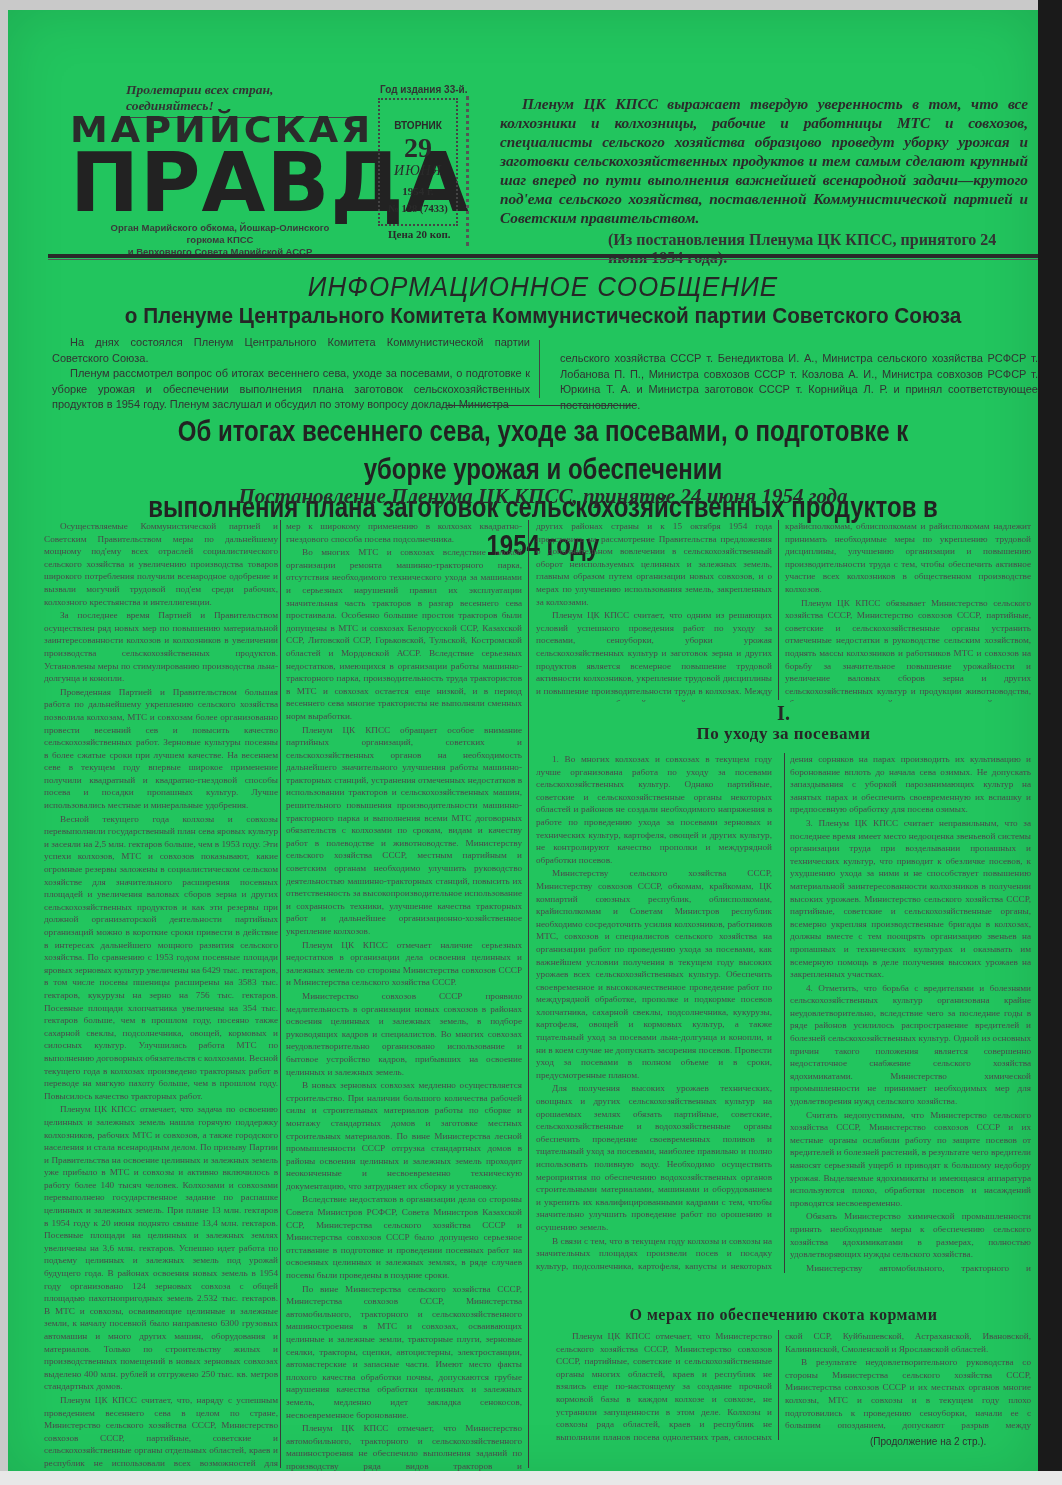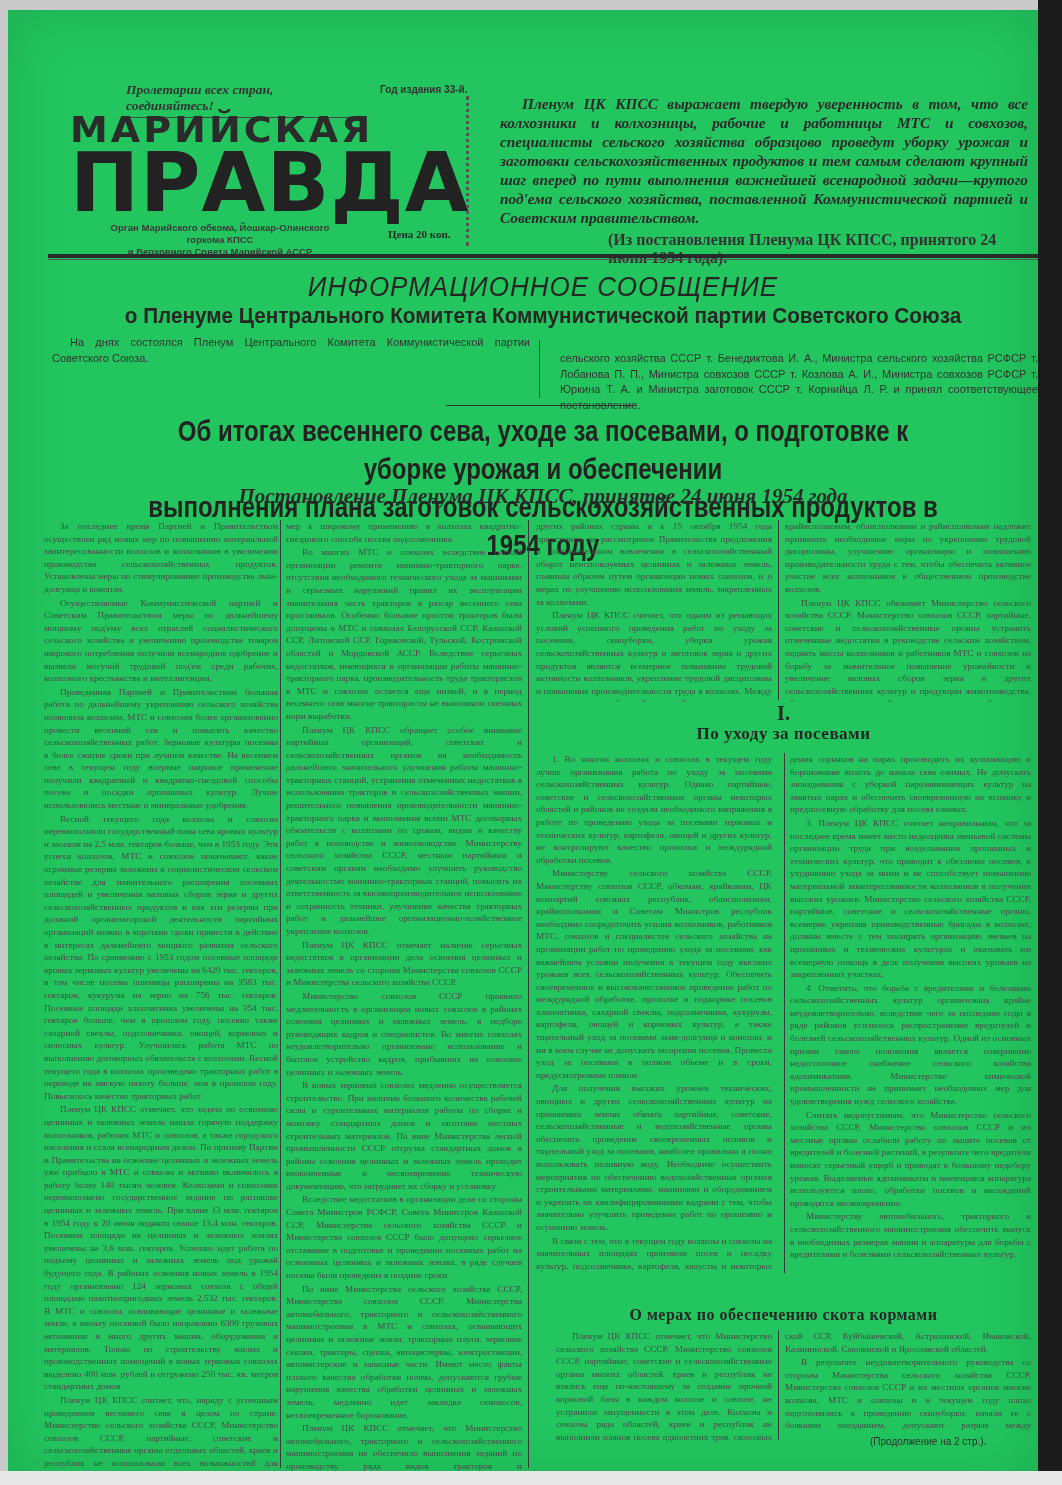--- a/index.html
+++ b/index.html
@@ -65,47 +65,55 @@
 <div class="page">
 
   <div class="abs slogan">Пролетарии всех стран, соединяйтесь!</div>
   <div class="abs year">Год издания 33-й.</div>
   <div class="abs title1">МАРИЙСКАЯ</div>
   <div class="abs title2">ПРАВДА</div>
   <div class="abs organ">
     <div>Орган Марийского обкома, Йошкар-Олинского горкома КПСС</div>
     <div>и Верховного Совета Марийской АССР</div>
   </div>
+  <div class="abs datebox">
+    <div class="dow">ВТОРНИК</div>
+    <div class="day">29</div>
+    <div class="mon">ИЮНЯ</div>
+    <div class="yr">1954 г.</div>
+    <div class="num">№ 128 (7433)</div>
+  </div>
   <div class="abs price">Цена 20 коп.</div>
   <div class="abs vdots"></div>
   <div class="abs leadquote">Пленум ЦК КПСС выражает твердую уверенность в том, что все колхозники и колхозницы, рабочие и работницы МТС и совхозов, специалисты сельского хозяйства образцово проведут уборку урожая и заготовки сельскохозяйственных продуктов и тем самым сделают крупный шаг вперед по пути выполнения важнейшей всенародной задачи—крутого под'ема сельского хозяйства, поставленной Коммунистической партией и Советским правительством.</div>
   <div class="abs leadsource">(Из постановления Пленума ЦК КПСС, принятого 24 июня 1954 года).</div>
   <div class="abs rule1"></div>
   <div class="abs rule1b"></div>
 
   <div class="abs infohead">ИНФОРМАЦИОННОЕ СООБЩЕНИЕ</div>
   <div class="abs infosub">о Пленуме Центрального Комитета Коммунистической партии Советского Союза</div>
   <div class="abs infocol" style="left:44px;">
     <p>На днях состоялся Пленум Центрального Комитета Коммунистической партии Советского Союза.</p>
+    <p>Пленум рассмотрел вопрос об итогах весеннего сева, уходе за посевами, о подготовке к уборке урожая и обеспечении выполнения плана заготовок сельскохозяйственных продуктов в 1954 году. Пленум заслушал и обсудил по этому вопросу доклады Министра</p>
   </div>
   <div class="abs infodiv"></div>
   <div class="abs infocol" style="left:552px;margin-top:16px;">
     <p style="text-indent:0">сельского хозяйства СССР т. Бенедиктова И. А., Министра сельского хозяйства РСФСР т. Лобанова П. П., Министра совхозов СССР т. Козлова А. И., Министра совхозов РСФСР т. Юркина Т. А. и Министра заготовок СССР т. Корнийца Л. Р. и принял соответствующее постановление.</p>
   </div>
   <div class="abs shortrule"></div>
 
   <div class="abs mainhead">
     <div>Об итогах весеннего сева, уходе за посевами, о подготовке к уборке урожая и обеспечении</div>
     <div>выполнения плана заготовок сельскохозяйственных продуктов в 1954 году</div>
   </div>
   <div class="abs mainsub">Постановление Пленума ЦК КПСС, принятое 24 июня 1954 года</div>
 
   <div class="col" style="left:36px;top:510px;width:234px;height:955px;">
+    <p>Осуществляемые Коммунистической партией и Советским Правительством меры по дальнейшему мощному под'ему всех отраслей социалистического сельского хозяйства и увеличению производства товаров широкого потребления получили всенародное одобрение и вызвали могучий трудовой под'ем среди рабочих, колхозного крестьянства и интеллигенции.</p>
     <p>За последнее время Партией и Правительством осуществлен ряд новых мер по повышению материальной заинтересованности колхозов и колхозников в увеличении производства сельскохозяйственных продуктов. Установлены меры по стимулированию производства льна-долгунца и конопли.</p>
-    <p>Осуществляемые Коммунистической партией и Советским Правительством меры по дальнейшему мощному под'ему всех отраслей социалистического сельского хозяйства и увеличению производства товаров широкого потребления получили всенародное одобрение и вызвали могучий трудовой под'ем среди рабочих, колхозного крестьянства и интеллигенции.</p>
     <p>Проведенная Партией и Правительством большая работа по дальнейшему укреплению сельского хозяйства позволила колхозам, МТС и совхозам более организованно провести весенний сев и повысить качество сельскохозяйственных работ. Зерновые культуры посеяны в более сжатые сроки при лучшем качестве. На весеннем севе в текущем году впервые широкое применение получили квадратный и квадратно-гнездовой способы посева и посадки пропашных культур. Лучше использовались местные и минеральные удобрения.</p>
     <p>Весной текущего года колхозы и совхозы перевыполнили государственный план сева яровых культур и засеяли на 2,5 млн. гектаров больше, чем в 1953 году. Эти успехи колхозов, МТС и совхозов показывают, какие огромные резервы заложены в социалистическом сельском хозяйстве для значительного расширения посевных площадей и увеличения валовых сборов зерна и других сельскохозяйственных продуктов и как эти резервы при должной организаторской деятельности партийных организаций можно в короткие сроки привести в действие в интересах дальнейшего мощного развития сельского хозяйства. По сравнению с 1953 годом посевные площади яровых зерновых культур увеличены на 6429 тыс. гектаров, в том числе посевы пшеницы расширены на 3583 тыс. гектаров, кукурузы на зерно на 756 тыс. гектаров. Посевные площади хлопчатника увеличены на 354 тыс. гектаров больше, чем в прошлом году, посеяно также сахарной свеклы, подсолнечника, овощей, кормовых и силосных культур. Улучшилась работа МТС по выполнению договорных обязательств с колхозами. Весной текущего года в колхозах произведено тракторных работ в переводе на мягкую пахоту больше, чем в прошлом году. Повысилось качество тракторных работ.</p>
     <p>Пленум ЦК КПСС отмечает, что задача по освоению целинных и залежных земель нашла горячую поддержку колхозников, рабочих МТС и совхозов, а также городского населения и стала всенародным делом. По призыву Партии и Правительства на освоение целинных и залежных земель уже прибыло в МТС и совхозы и активно включилось в работу более 140 тысяч человек. Колхозами и совхозами перевыполнено государственное задание по распашке целинных и залежных земель. При плане 13 млн. гектаров в 1954 году к 20 июня поднято свыше 13,4 млн. гектаров. Посевные площади на целинных и залежных землях увеличены на 3,6 млн. гектаров. Успешно идет работа по подъему целинных и залежных земель под урожай будущего года. В районах освоения новых земель в 1954 году организовано 124 зерновых совхоза с общей площадью пахотнопригодных земель 2.532 тыс. гектаров. В МТС и совхозы, осваивающие целинные и залежные земли, к началу посевной было направлено 6300 грузовых автомашин и много других машин, оборудования и материалов. Только по строительству жилых и производственных помещений в новых зерновых совхозах выделено 400 млн. рублей и отгружено 250 тыс. кв. метров стандартных домов.</p>
     <p>Пленум ЦК КПСС считает, что, наряду с успешным проведением весеннего сева в целом по стране, Министерство сельского хозяйства СССР, Министерство совхозов СССР, партийные, советские и сельскохозяйственные органы отдельных областей, краев и республик не использовали всех возможностей для лучшего проведения весенних полевых работ и не обеспечили выполнения государственного плана сева по отдельным культурам. Плохо руководили делом весеннего сева и проведением весенних полевых работ партийные и советские органы Калининской, Смоленской, Костромской, Новгородской, Ярославской, Ивановской, Псковской, Великолукской, Вологодской и Иркутской областей, в результате чего колхозы, МТС и совхозы этих областей затянули весенний сев, допустили грубое нарушение агротехники и не выполнили государственного плана сева ряда культур. Особенно неудовлетворительно выполнен план сева технических культур — льна-долгунца, а также картофеля, хотя в целом по стране картофеля посажено на 84 тыс. гектаров больше, чем в 1953 году.</p>
 
   </div>
   <div class="vline" style="left:272px;top:510px;height:948px;"></div>
 
   <div class="col" style="left:278px;top:510px;width:236px;height:955px;">
     <p style="text-indent:0">мер к широкому применению в колхозах квадратно-гнездового способа посева подсолнечника.</p>
@@ -143,20 +151,21 @@
     <p>Для получения высоких урожаев технических, овощных и других сельскохозяйственных культур на орошаемых землях обязать партийные, советские, сельскохозяйственные и водохозяйственные органы обеспечить проведение своевременных поливов и тщательный уход за посевами, наиболее правильно и полно использовать поливную воду. Необходимо осуществить мероприятия по обеспечению водохозяйственных органов строительными материалами, машинами и оборудованием и укрепить их квалифицированными кадрами с тем, чтобы значительно улучшить проведение работ по орошению и осушению земель.</p>
     <p>В связи с тем, что в текущем году колхозы и совхозы на значительных площадях произвели посев и посадку культур, подсолнечника, картофеля, капусты и некоторых других культур квадратно-гнездовым и квадратным способами, особое значение приобретает работа по своевременной обработке междурядий в двух направлениях. Необходимо обеспечить безусловное выполнение планов междурядной обработки посевов машинами в двух направлениях.</p>
 
   </div>
   <div class="vline" style="left:776px;top:743px;height:520px;"></div>
   <div class="col" style="left:782px;top:743px;width:241px;height:522px;">
     <p style="text-indent:0">дения сорняков на парах производить их культивацию и боронование вплоть до начала сева озимых. Не допускать запаздывания с уборкой парозанимающих культур на занятых парах и обеспечить своевременную их вспашку и предпосевную обработку для посева озимых.</p>
     <p>3. Пленум ЦК КПСС считает неправильным, что за последнее время имеет место недооценка звеньевой системы организации труда при возделывании пропашных и технических культур, что приводит к обезличке посевов, к ухудшению ухода за ними и не способствует повышению материальной заинтересованности колхозников в получении высоких урожаев. Министерство сельского хозяйства СССР, партийные, советские и сельскохозяйственные органы, всемерно укрепляя производственные бригады в колхозах, должны вместе с тем поощрять организацию звеньев на пропашных и технических культурах и оказывать им всемерную помощь в деле получения высоких урожаев на закрепленных участках.</p>
     <p>4. Отметить, что борьба с вредителями и болезнями сельскохозяйственных культур организована крайне неудовлетворительно, вследствие чего за последние годы в ряде районов усилилось распространение вредителей и болезней сельскохозяйственных культур. Одной из основных причин такого положения является совершенно недостаточное снабжение сельского хозяйства ядохимикатами. Министерство химической промышленности не принимает необходимых мер для удовлетворения нужд сельского хозяйства.</p>
     <p>Считать недопустимым, что Министерство сельского хозяйства СССР, Министерство совхозов СССР и их местные органы ослабили работу по защите посевов от вредителей и болезней растений, в результате чего вредители наносят серьезный ущерб и приводят к большому недобору урожая. Выделяемые ядохимикаты и имеющаяся аппаратура используются плохо, обработки посевов и насаждений проводятся несвоевременно.</p>
+    <p>Обязать Министерство химической промышленности принять необходимые меры к обеспечению сельского хозяйства ядохимикатами в размерах, полностью удовлетворяющих нужды сельского хозяйства.</p>
     <p>Министерству автомобильного, тракторного и сельскохозяйственного машиностроения обеспечить выпуск в необходимых размерах машин и аппаратуры для борьбы с вредителями и болезнями сельскохозяйственных культур.</p>
 
   </div>
 
   <div class="sechead" style="left:528px;top:1296px;width:495px;font-size:16px;letter-spacing:0.5px;">О мерах по обеспечению скота кормами</div>
 
   <div class="col" style="left:548px;top:1320px;width:216px;height:112px;">
     <p>Пленум ЦК КПСС отмечает, что Министерство сельского хозяйства СССР, Министерство совхозов СССР, партийные, советские и сельскохозяйственные органы многих областей, краев и республик не взялись еще по-настоящему за создание прочной кормовой базы в каждом колхозе и совхозе, не устранили запущенности в этом деле. Колхозы и совхозы ряда областей, краев и республик не выполнили планов посева однолетних трав, силосных культур и корнеплодов, неудовлетворительно проводят уход за посевами. Особенно плохо провели сев кормовых корнеплодов и кормовых бахчевых культур колхозы Узбекской ССР, Эстонской ССР, Литов-</p>
   </div>
   <div class="vline" style="left:770px;top:1320px;height:110px;"></div>

